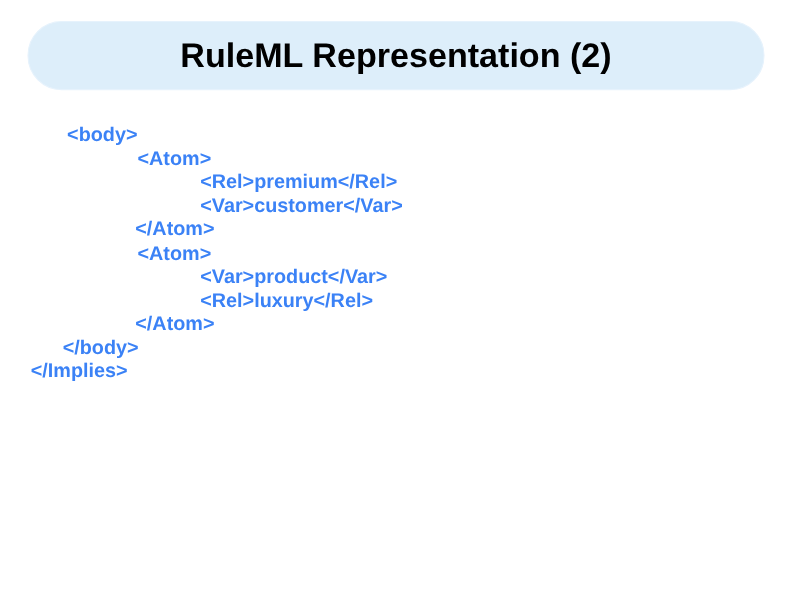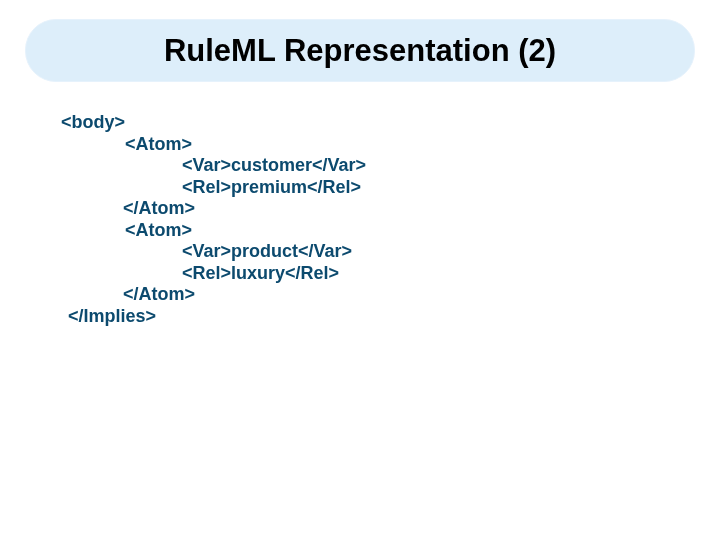--- a/index.html
+++ b/index.html
@@ -38,40 +38,41 @@
   }
   .code-block {
     position: absolute;
     left: 28px;
     top: 112px;
     width: 660px;
   }
   .code-line {
     font-size: 18px;
     font-weight: bold;
-    color: #0c4a6e;
+    color: #3b82f6;
     line-height: 21.5px;
     white-space: pre;
   }
 </style>
 </head>
 <body>
 
 <div class="slide">
 
   <div class="title-banner">
     <span class="title-text">RuleML Representation (2)</span>
   </div>
 
   <div class="code-block">
       <div class="code-line" style="padding-left: 33px;">&lt;body&gt;</div>
       <div class="code-line" style="padding-left: 97px;">&lt;Atom&gt;</div>
+      <div class="code-line" style="padding-left: 154px;">&lt;Rel&gt;premium&lt;/Rel&gt;</div>
       <div class="code-line" style="padding-left: 154px;">&lt;Var&gt;customer&lt;/Var&gt;</div>
-      <div class="code-line" style="padding-left: 154px;">&lt;Rel&gt;premium&lt;/Rel&gt;</div>
       <div class="code-line" style="padding-left: 95px;">&lt;/Atom&gt;</div>
       <div class="code-line" style="padding-left: 97px;">&lt;Atom&gt;</div>
       <div class="code-line" style="padding-left: 154px;">&lt;Var&gt;product&lt;/Var&gt;</div>
       <div class="code-line" style="padding-left: 154px;">&lt;Rel&gt;luxury&lt;/Rel&gt;</div>
       <div class="code-line" style="padding-left: 95px;">&lt;/Atom&gt;</div>
-      <div class="code-line" style="padding-left: 0px; margin-left: 40px;">&lt;/Implies&gt;</div>
+      <div class="code-line" style="padding-left: 29px;">&lt;/body&gt;</div>
+      <div class="code-line" style="padding-left: 0px;">&lt;/Implies&gt;</div>
     </div>
 
 </div>
 
 </body></html>

